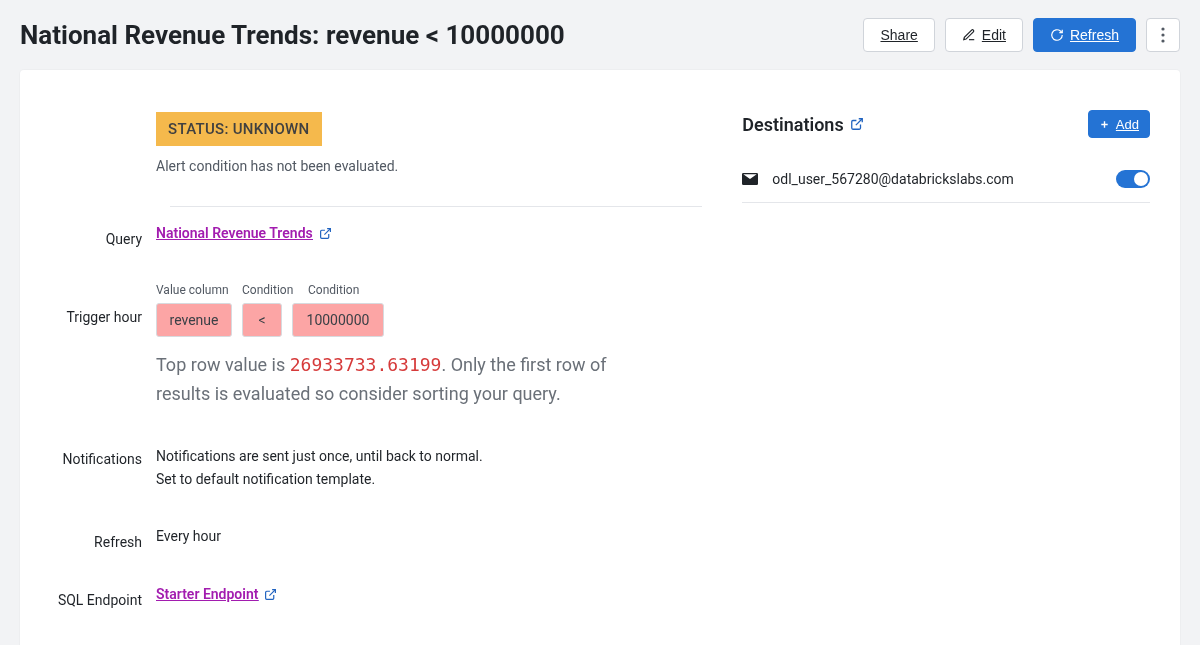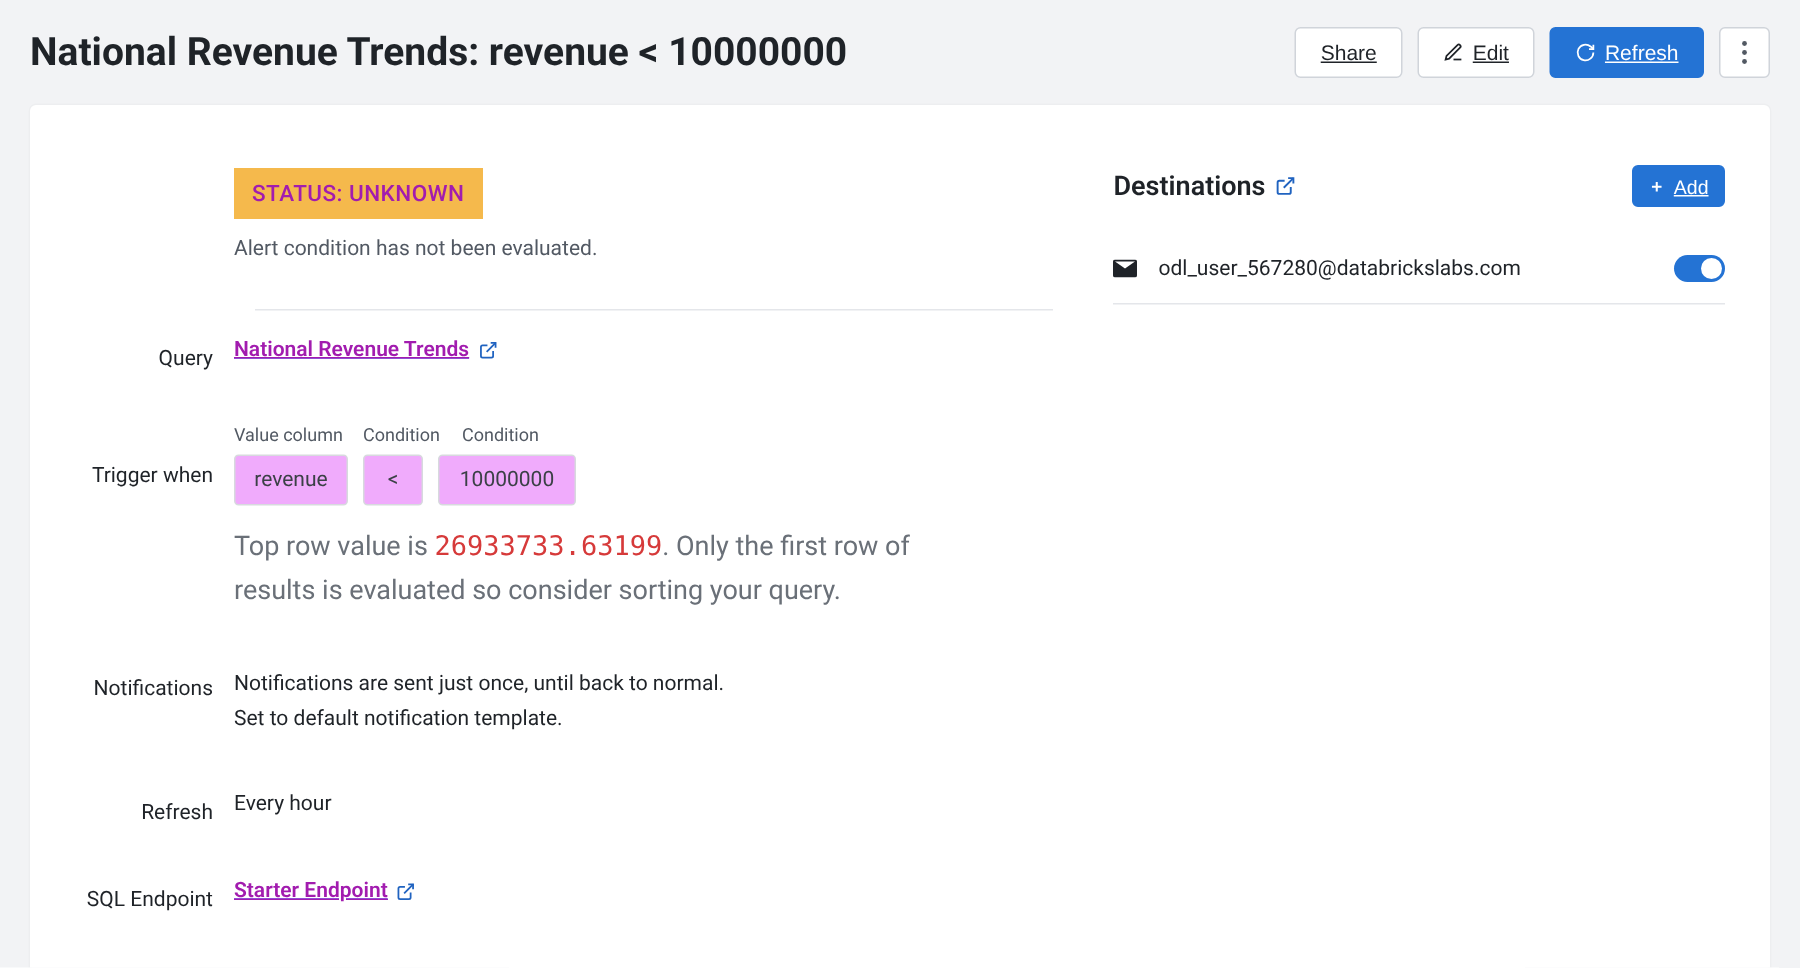--- a/index.html
+++ b/index.html
@@ -74,21 +74,21 @@
       text-align: right;
       padding-right: 14px;
       padding-top: 6px;
       color: #1f2328;
       font-size: 14px;
     }
     .row-content { flex: 1; }
     .status-badge {
       display: inline-block;
       background: #f5b94c;
-      color: #a21caf;
+      color: #404040;
       padding: 8px 12px;
       font-size: 15px;
       font-weight: 500;
       letter-spacing: 0.3px;
     }
     .status-note {
       margin-top: 12px;
       color: #525963;
       font-size: 14px;
     }
@@ -109,21 +109,21 @@
       font-size: 12px;
       color: #525963;
       margin-bottom: 6px;
     }
     .field-labels > span:nth-child(1){ width: 76px; }
     .field-labels > span:nth-child(2){ width: 56px; }
     .field-labels > span:nth-child(3){ width: 92px; }
     .fields { display: flex; gap: 10px; }
     .readonly-box {
       border: 1px solid #d7dade;
-      background: #f0abfc;
+      background: #fca5a5;
       border-radius: 3px;
       padding: 8px 10px;
       color: #3b4046;
       font-size: 14px;
       text-align: center;
     }
     .box-value  { min-width: 76px; }
     .box-cond   { min-width: 40px; }
     .box-thresh { min-width: 92px; }
     .helper {
@@ -229,21 +229,21 @@
                   <path d="M18 13v6a2 2 0 01-2 2H5a2 2 0 01-2-2V8a2 2 0 012-2h6"></path>
                   <path d="M15 3h6v6"></path>
                   <path d="M10 14L21 3"></path>
                 </svg>
             </span>
           </a>
         </div>
       </div>
 
       <div class="row">
-        <div class="row-label" style="padding-top:26px;">Trigger when</div>
+        <div class="row-label" style="padding-top:26px;">Trigger hour</div>
         <div class="row-content">
           <div class="field-labels">
             <span>Value column</span>
             <span>Condition</span>
             <span>Condition</span>
           </div>
           <div class="fields">
             <div class="readonly-box box-value">revenue</div>
             <div class="readonly-box box-cond">&lt;</div>
             <div class="readonly-box box-thresh">10000000</div>

